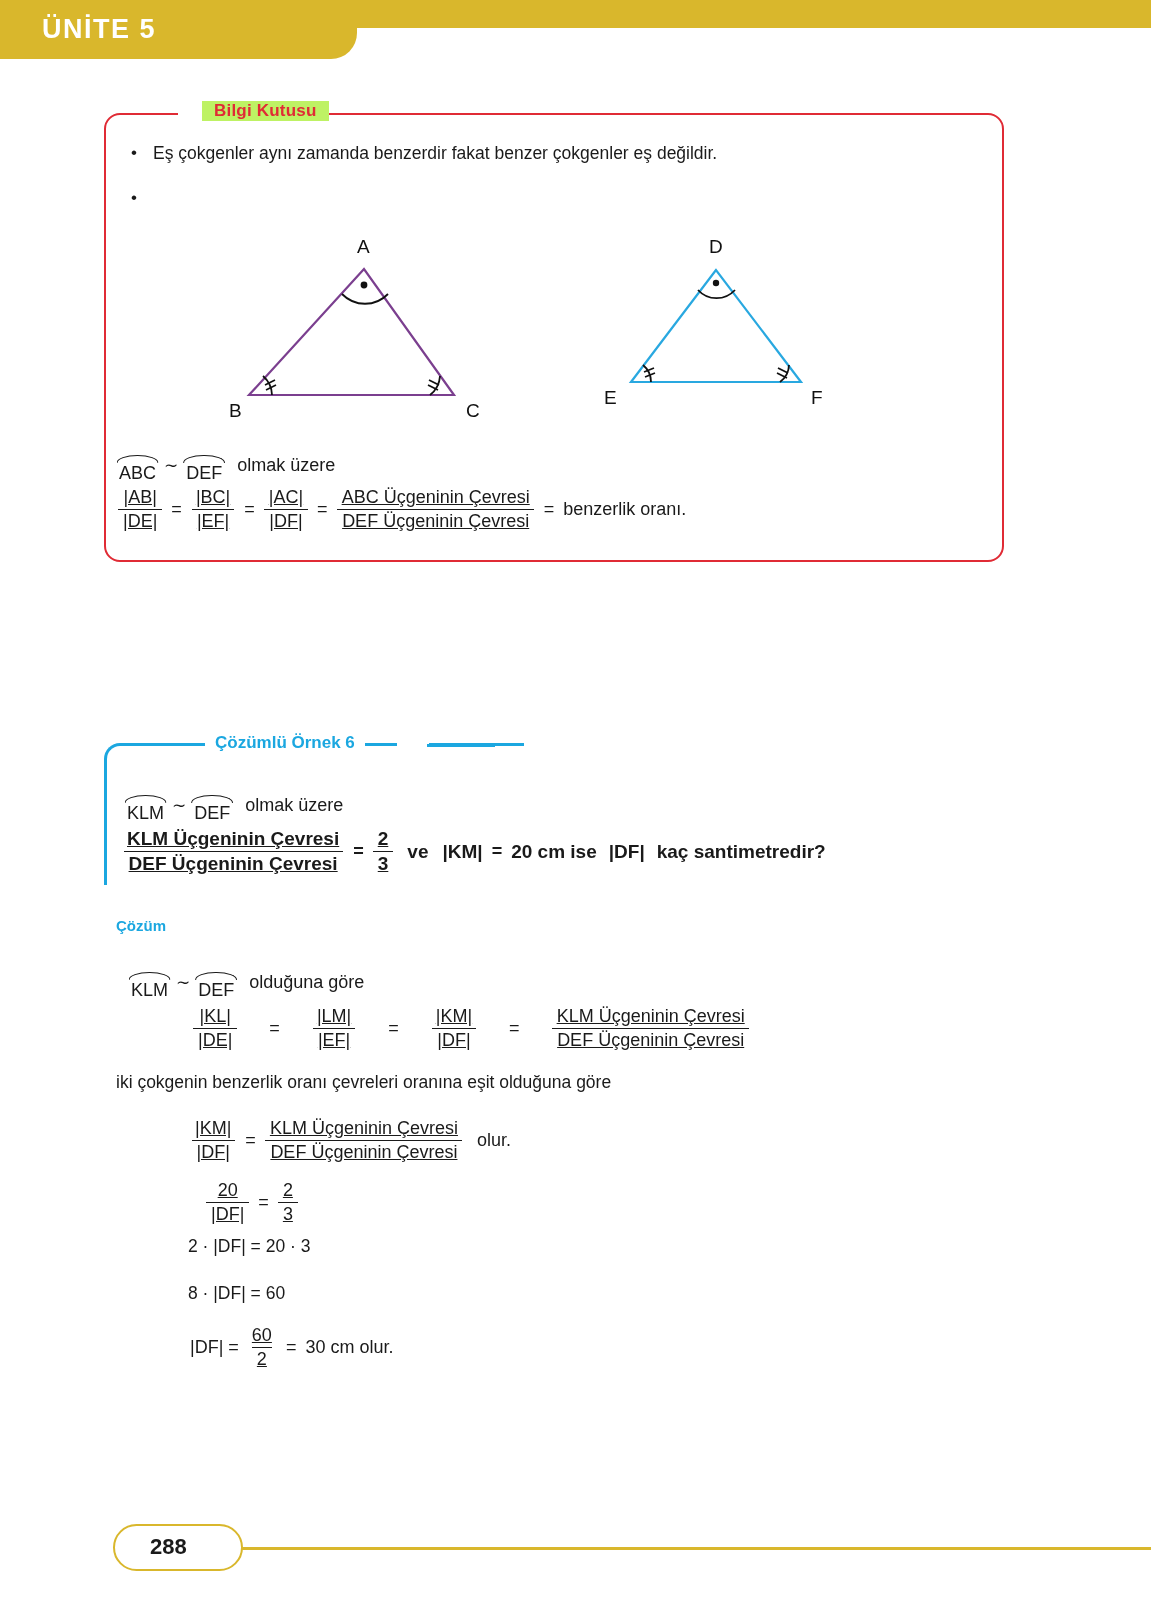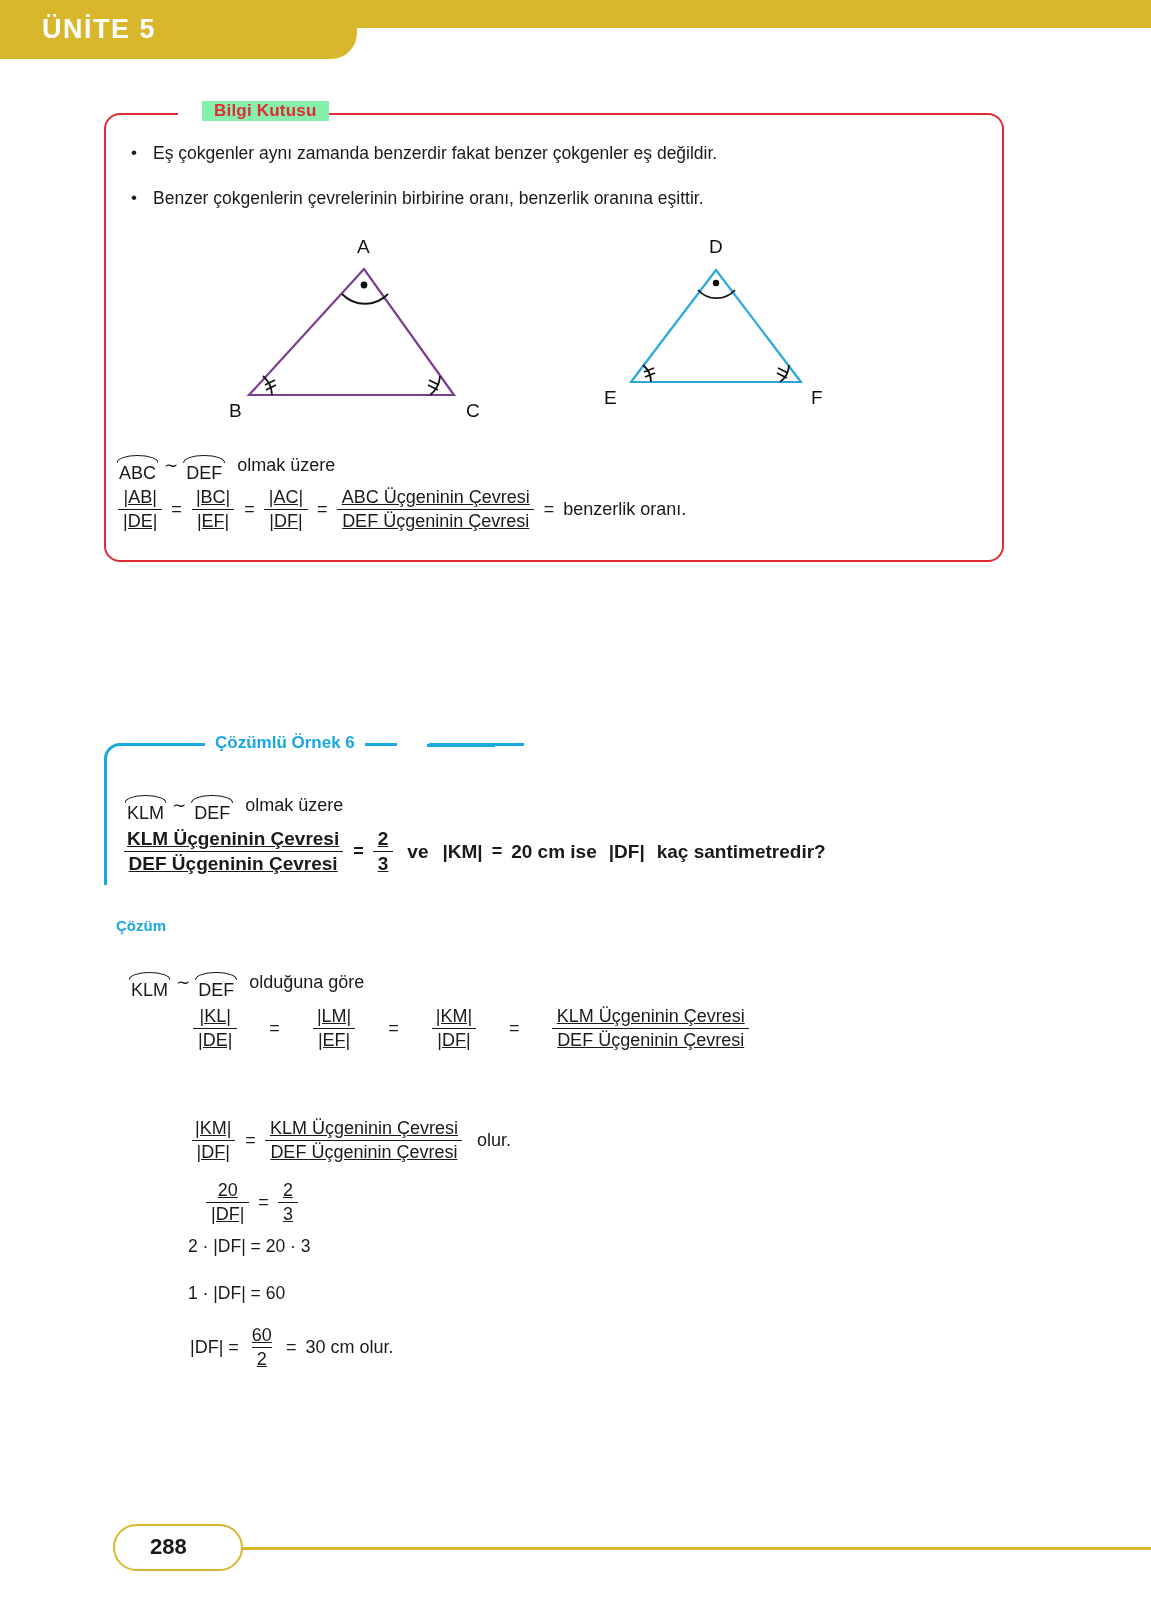--- a/index.html
+++ b/index.html
@@ -30,21 +30,21 @@
 
   
   .info-box {
     position: absolute; left: 104px; top: 113px;
     width: 900px; height: 449px;
     border: 2.6px solid #e02b35;
     border-radius: 16px;
   }
   .info-box-title {
     position: absolute; left: 96px; top: -14px;
-    background: #86efac; padding: 0 12px;
+    background: #bef264; padding: 0 12px;
     color: #e02b35; font-weight: bold; font-size: 17px;
     letter-spacing: 0.2px;
   }
   .title-gap-left {
     position: absolute; left: 72px; top: -3px; width: 26px; height: 6px;
     background: #ffffff;
   }
   .bullet-row {
     position: absolute; display: flex; font-size: 17.5px; color: #1a1a1a;
   }
@@ -133,21 +133,20 @@
   <div class="info-box">
     <div class="title-gap-left"></div>
     <div class="info-box-title">Bilgi Kutusu</div>
 
     <div class="bullet-row" style="left:25px; top:28px; width:840px;">
       <span class="bullet-dot">•</span>
       <span>Eş çokgenler aynı zamanda benzerdir fakat benzer çokgenler eş değildir.</span>
     </div>
     <div class="bullet-row" style="left:25px; top:73px; width:840px;">
       <span class="bullet-dot">•</span>
-      <span>Benzer çokgenlerin çevrelerinin birbirine oranı, benzerlik oranına eşittir.</span>
     </div>
 
     <div class="tri-wrap" style="left:118px; top:112px;">
       <svg width="290" height="195" viewBox="0 0 290 195">
         <polygon points="140,42 25,168 230,168" fill="none" stroke="#7b3f8f" stroke-width="2.2"></polygon>
 
         <path d="M 118,67 A 32 32 0 0 0 164,67" fill="none" stroke="#111" stroke-width="1.8"></path>
         <circle cx="140" cy="58" r="3.4" fill="#111"></circle>
 
         <path d="M 48,168 A 26 26 0 0 0 39,149" fill="none" stroke="#111" stroke-width="1.8"></path>
@@ -269,20 +268,21 @@
       <span class="num">|KM|</span>
       <span class="den">|DF|</span>
     </span>
     <span class="eq">=</span>
     <span class="frac">
       <span class="num">KLM Üçgeninin Çevresi</span>
       <span class="den">DEF Üçgeninin Çevresi</span>
     </span>
   </div>
 
+  <div class="plaintext" style="left:116px; top:1072px;">iki çokgenin benzerlik oranı çevreleri oranına eşit olduğuna göre</div>
 
   <div class="mathline" style="left:190px; top:1118px;">
     <span class="frac">
       <span class="num">|KM|</span>
       <span class="den">|DF|</span>
     </span>
     <span class="eq">=</span>
     <span class="frac">
       <span class="num">KLM Üçgeninin Çevresi</span>
       <span class="den">DEF Üçgeninin Çevresi</span>
@@ -296,21 +296,21 @@
       <span class="den">|DF|</span>
     </span>
     <span class="eq">=</span>
     <span class="frac">
       <span class="num">2</span>
       <span class="den">3</span>
     </span>
   </div>
 
   <div class="plaintext" style="left:188px; top:1236px;">2 · |DF| = 20 · 3</div>
-  <div class="plaintext" style="left:188px; top:1283px;">1 · |DF| = 60</div>
+  <div class="plaintext" style="left:188px; top:1283px;">8 · |DF| = 60</div>
 
   <div class="mathline" style="left:190px; top:1325px;">
     <span>|DF| =</span>
     <span class="frac" style="margin-left:8px;">
       <span class="num">60</span>
       <span class="den">2</span>
     </span>
     <span class="eq">=</span>
     <span>30 cm  olur.</span>
   </div>

